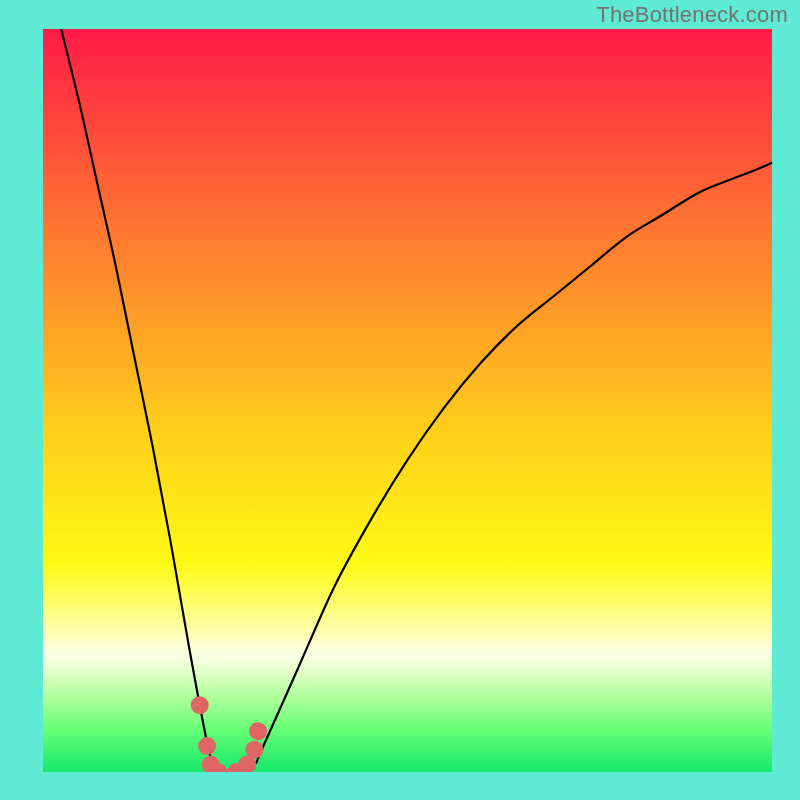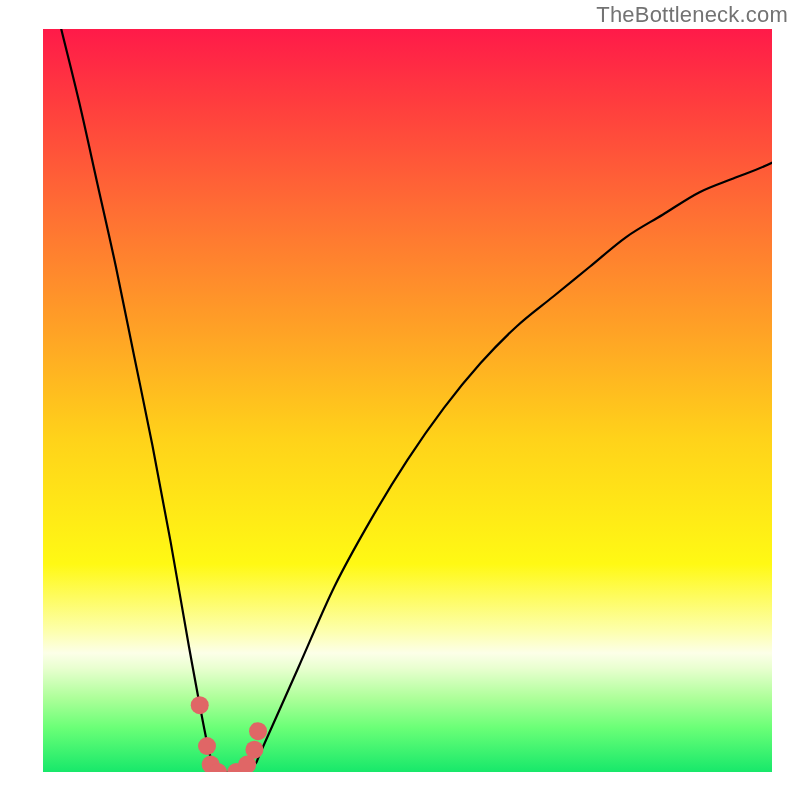--- a/index.html
+++ b/index.html
@@ -8,21 +8,21 @@
     width: 800px;
     height: 800px;
     background: #000;
     overflow: hidden;
     font-family: Arial, Helvetica, sans-serif;
   }
   .frame {
     position: absolute;
     left: 0; top: 0;
     width: 800px; height: 800px;
-    background: #ffffff;
+    background: #5eead4;
   }
   .watermark {
     position: absolute;
     top: 2px;
     right: 12px;
     color: #737373;
     font-size: 22px;
     font-weight: 400;
     letter-spacing: 0.2px;
     z-index: 20;

